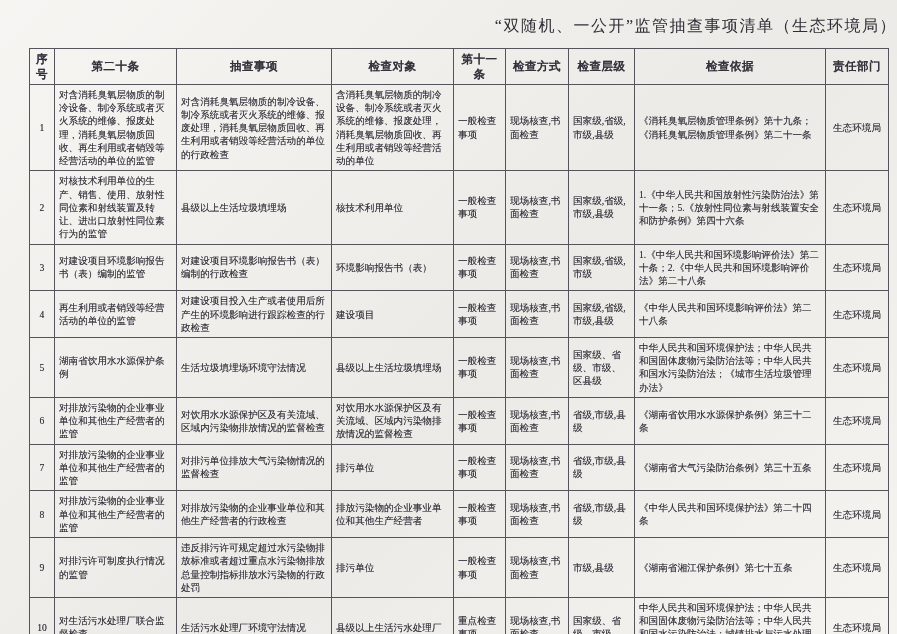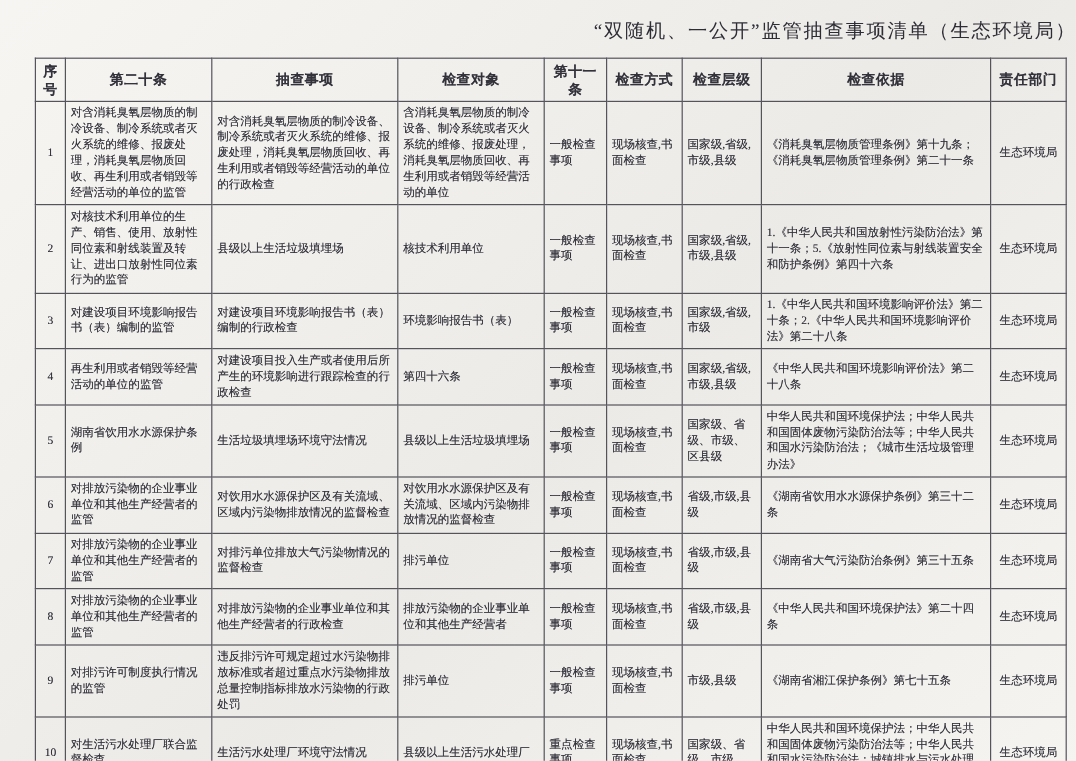--- a/index.html
+++ b/index.html
@@ -128,21 +128,21 @@
           <td class="c4" data-name="table-cell">一般检查事项</td>
           <td class="c5" data-name="table-cell">现场核查,书面检查</td>
           <td class="c6" data-name="table-cell">国家级,省级,市级</td>
           <td class="c7" data-name="table-cell">1.《中华人民共和国环境影响评价法》第二十条；2.《中华人民共和国环境影响评价法》第二十八条</td>
           <td class="c8" data-name="table-cell">生态环境局</td>
         </tr>
         <tr data-name="table-row">
           <td class="c0" data-name="table-cell">4</td>
           <td class="c1" data-name="table-cell">再生利用或者销毁等经营活动的单位的监管</td>
           <td class="c2" data-name="table-cell">对建设项目投入生产或者使用后所产生的环境影响进行跟踪检查的行政检查</td>
-          <td class="c3" data-name="table-cell">第四十六条</td>
+          <td class="c3" data-name="table-cell">建设项目</td>
           <td class="c4" data-name="table-cell">一般检查事项</td>
           <td class="c5" data-name="table-cell">现场核查,书面检查</td>
           <td class="c6" data-name="table-cell">国家级,省级,市级,县级</td>
           <td class="c7" data-name="table-cell">《中华人民共和国环境影响评价法》第二十八条</td>
           <td class="c8" data-name="table-cell">生态环境局</td>
         </tr>
         <tr data-name="table-row">
           <td class="c0" data-name="table-cell">5</td>
           <td class="c1" data-name="table-cell">湖南省饮用水水源保护条例</td>
           <td class="c2" data-name="table-cell">生活垃圾填埋场环境守法情况</td>

